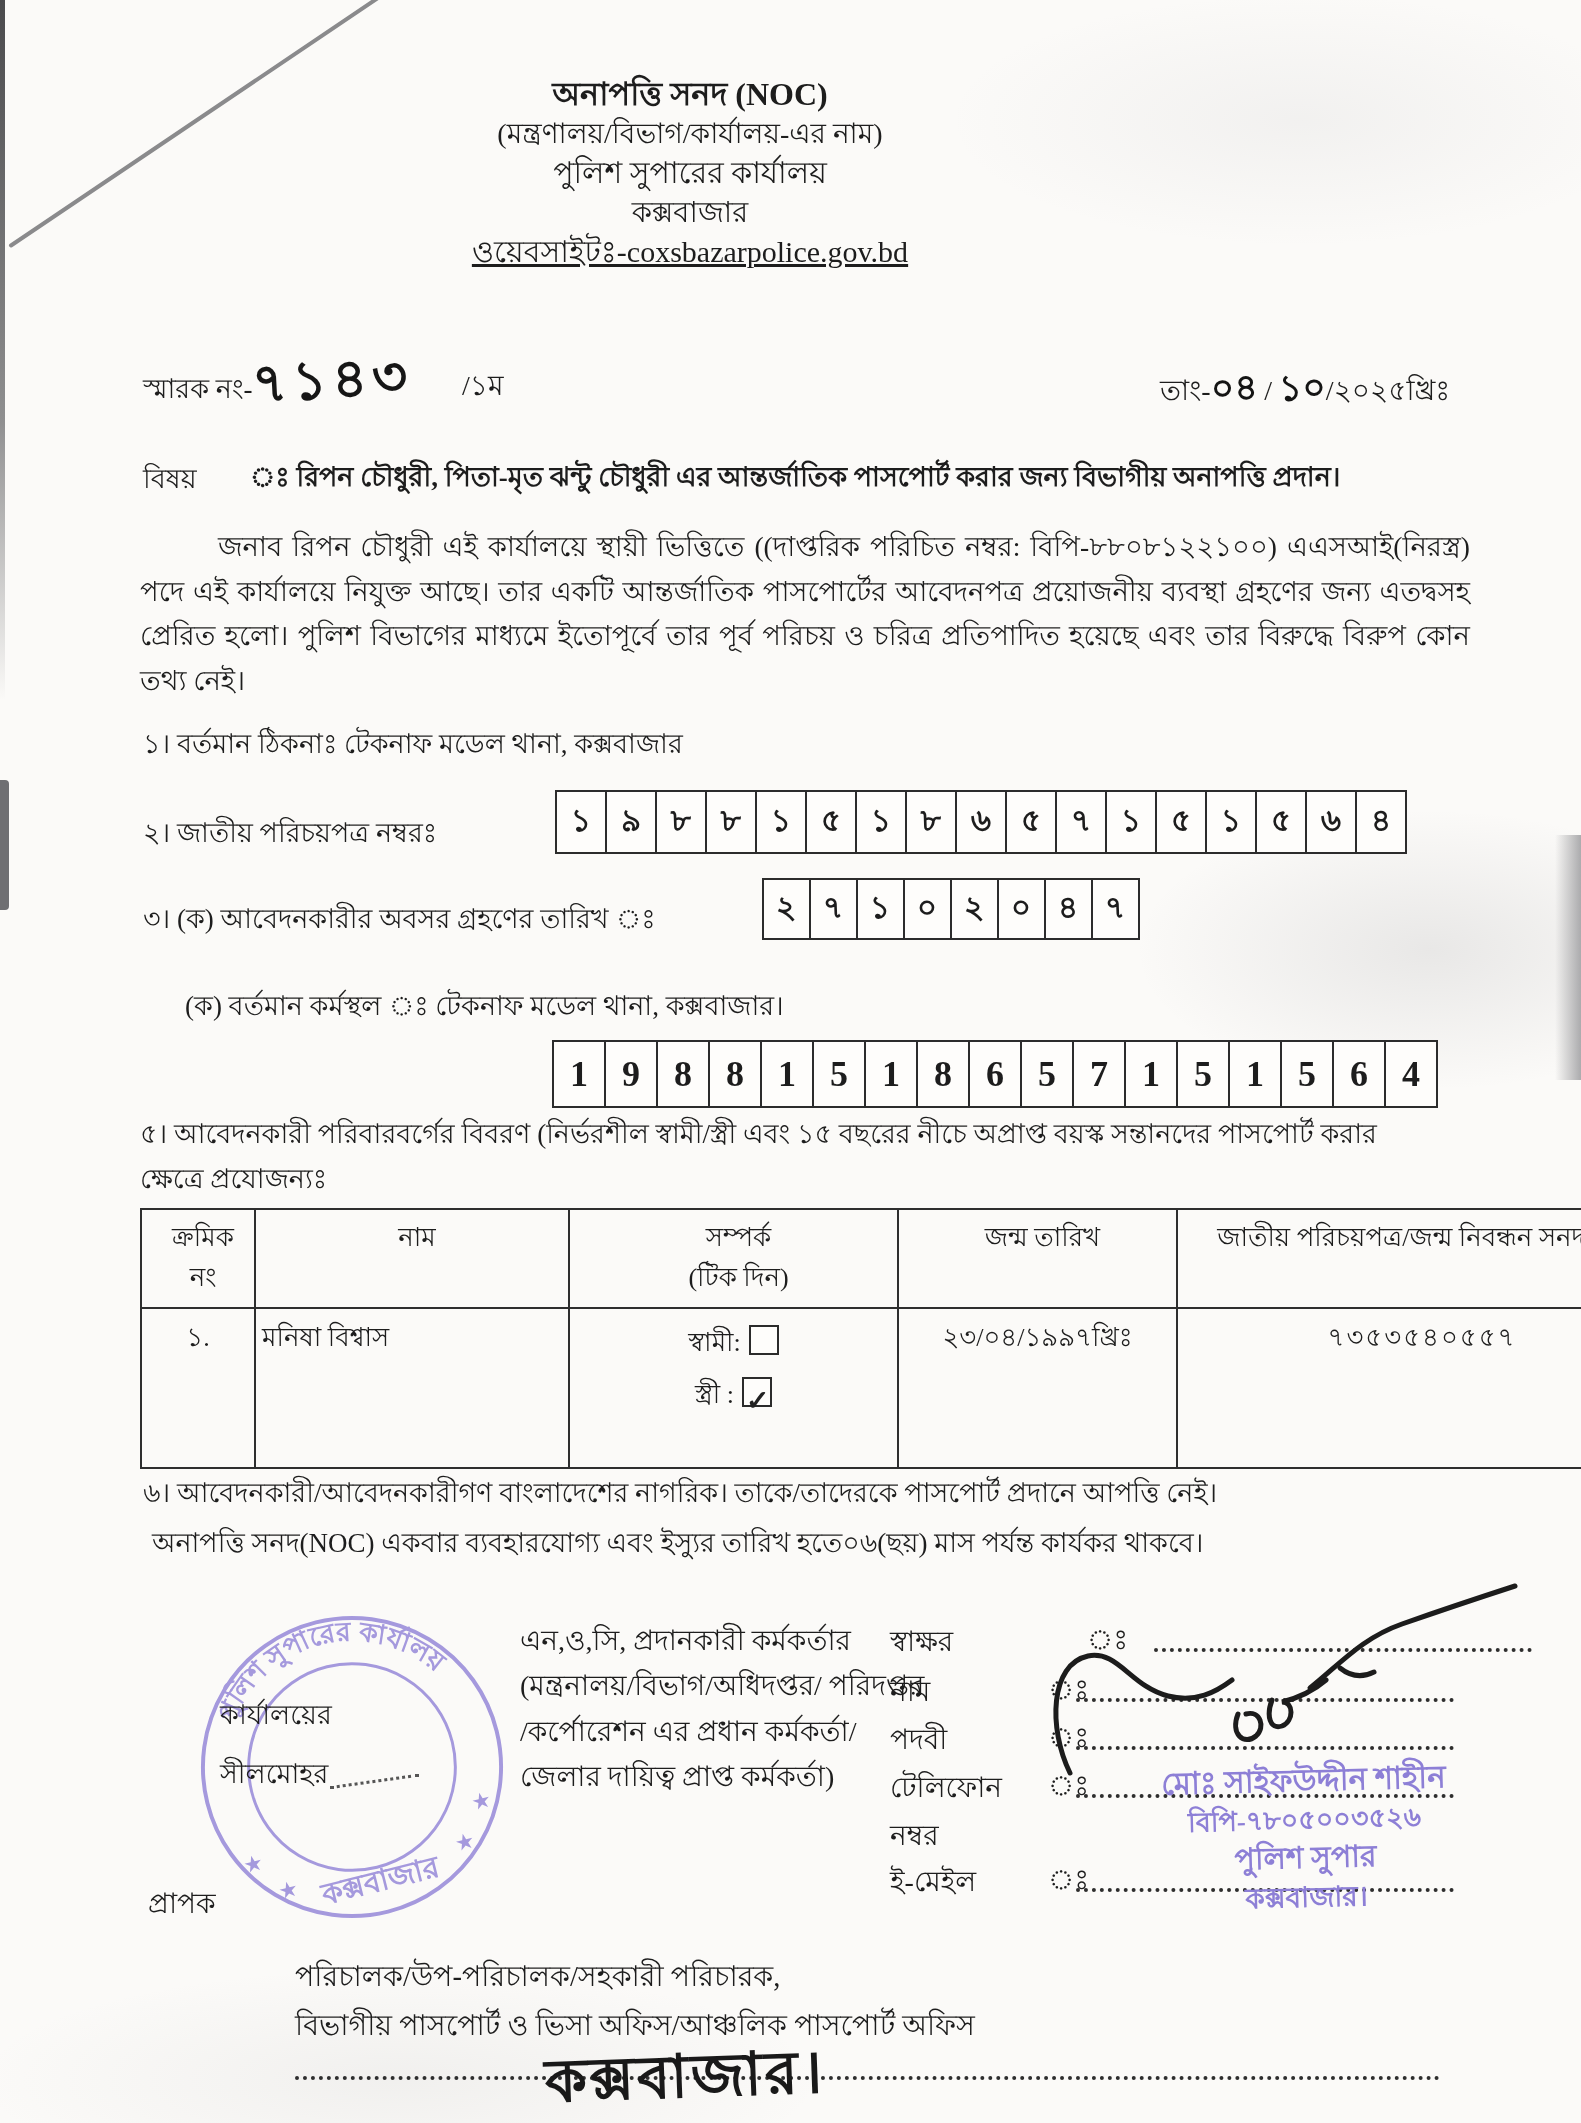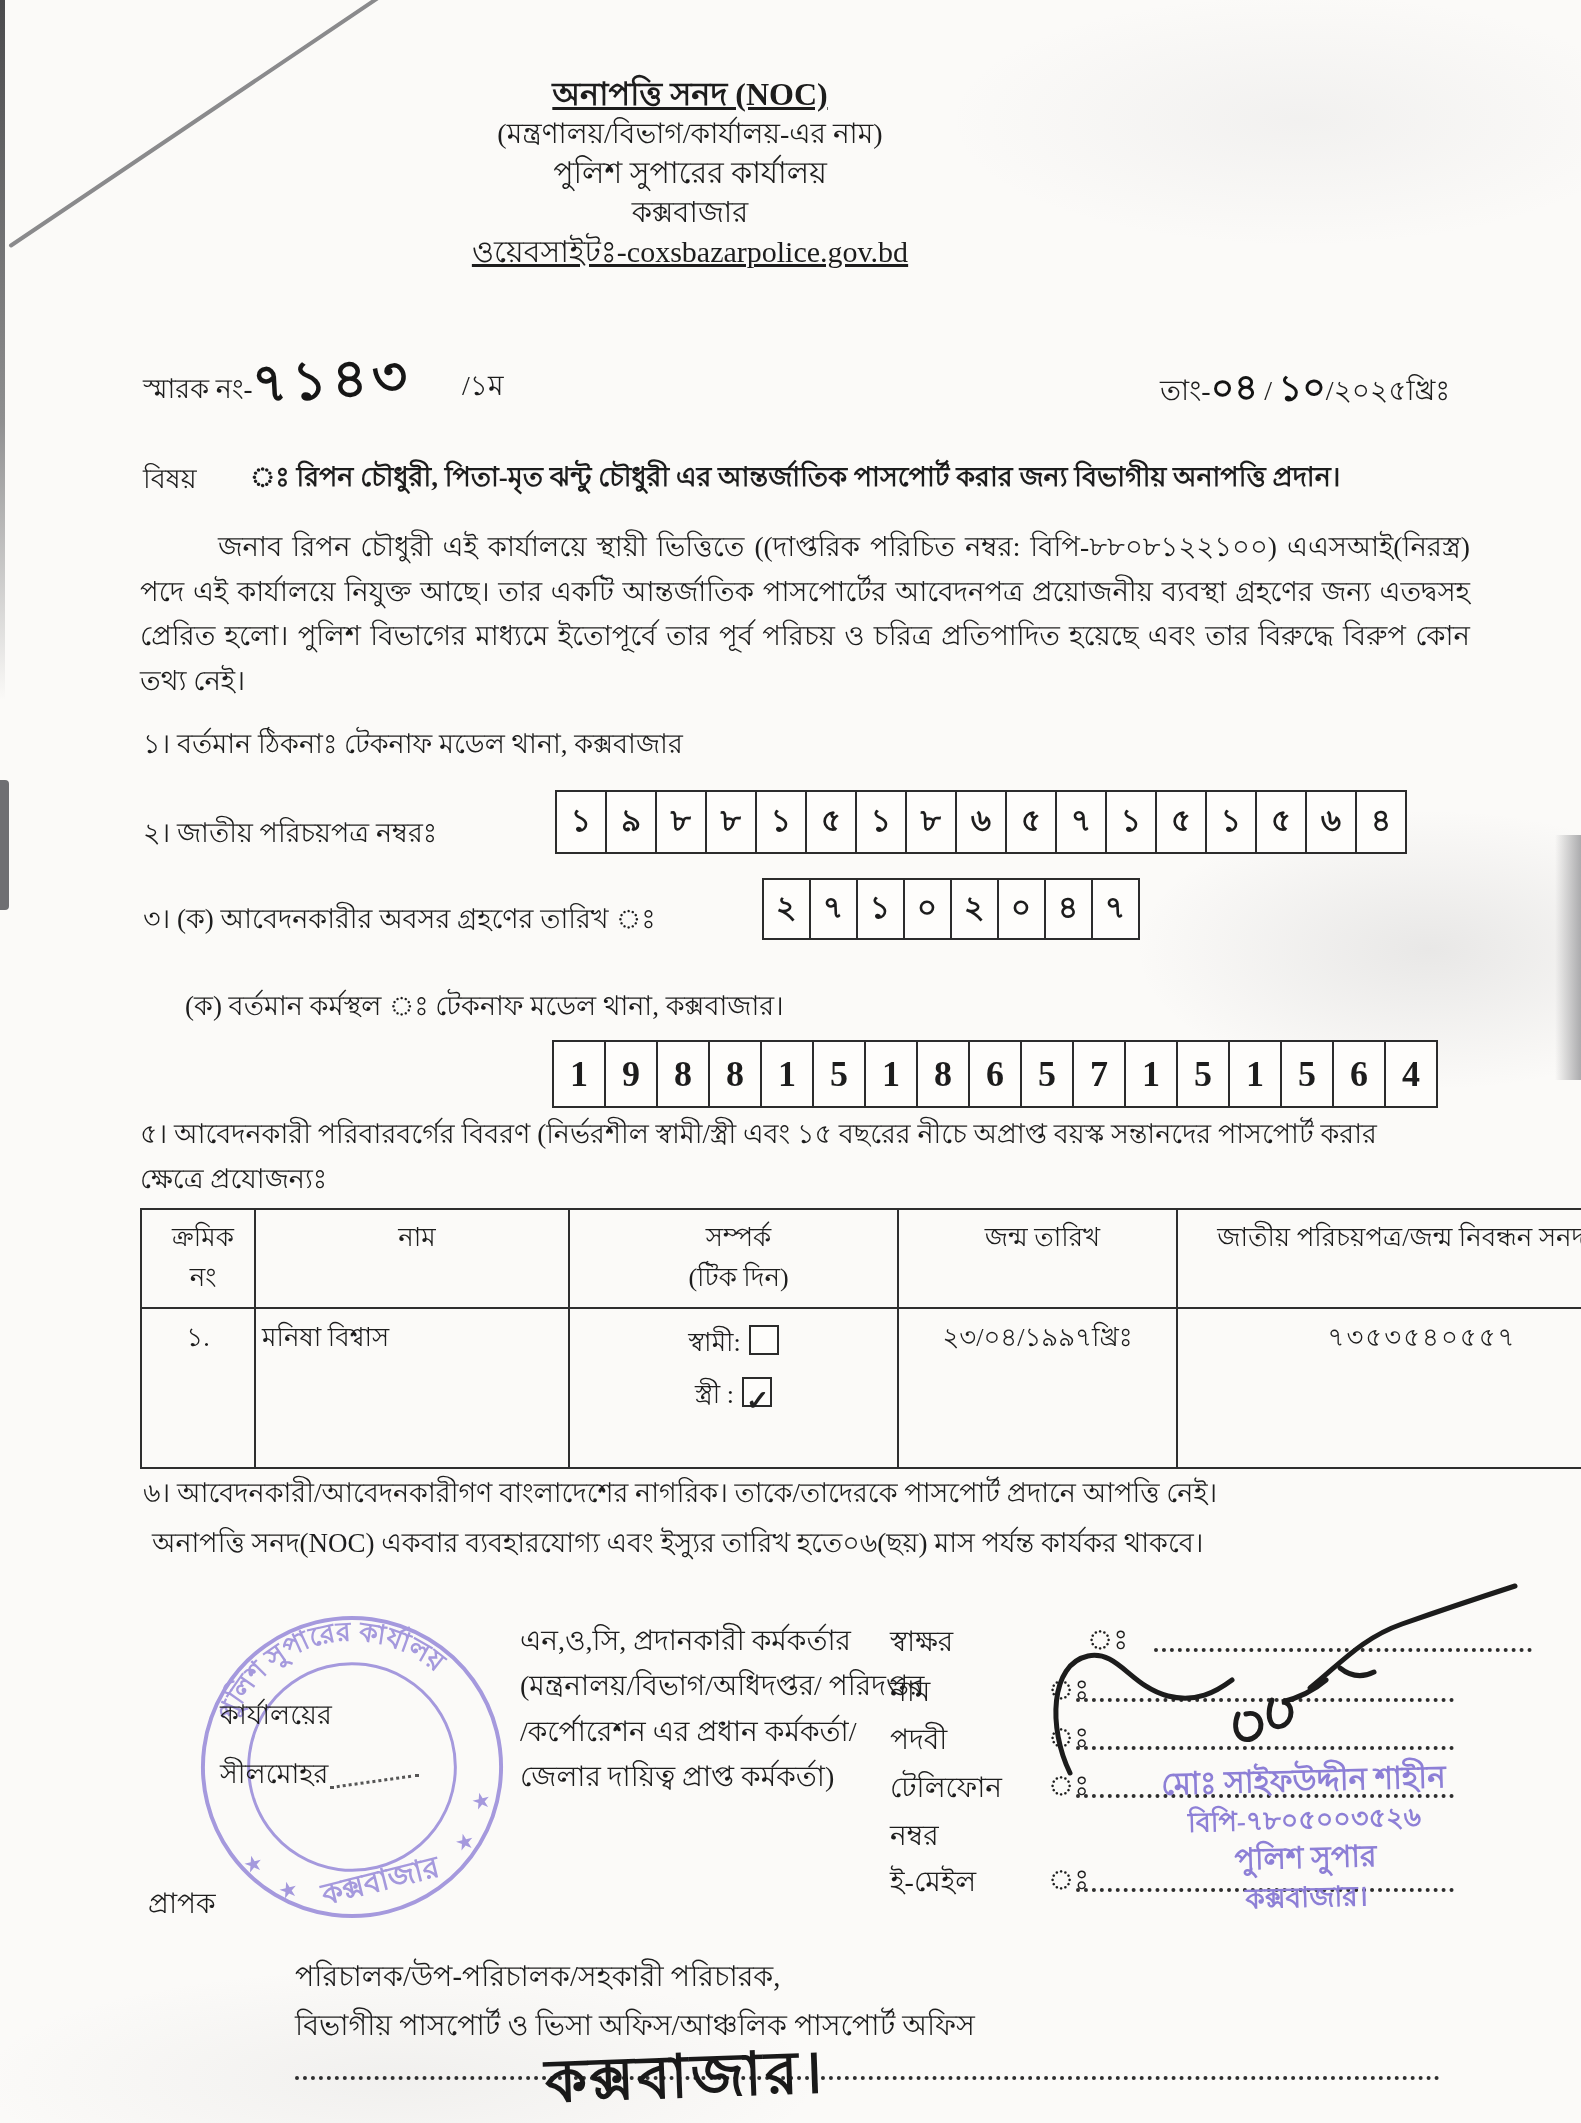--- a/index.html
+++ b/index.html
@@ -12,21 +12,21 @@
       #fbfaf8;}
   .abs{position:absolute;}
   
   .fold-line{position:absolute;left:-30px;top:116px;width:460px;height:4px;background:#8a8a8c;transform:rotate(-34deg);border-radius:2px;}
   .edge-left{position:absolute;left:0;top:0;width:5px;height:700px;background:linear-gradient(#4a4a4c,#8f8f90 60%,rgba(140,140,140,0));}
   .edge-left2{position:absolute;left:0;top:780px;width:9px;height:130px;background:#6f6f72;border-radius:0 4px 4px 0;}
   .edge-right{position:absolute;right:0;top:835px;width:26px;height:245px;background:linear-gradient(to left,#ababad,rgba(170,170,170,0));}
   
   .hdr{left:140px;top:78px;width:1100px;text-align:center;line-height:1.0;}
   .hdr div{margin-bottom:10px;}
-  .hdr-title{font-size:32px;font-weight:bold;text-decoration:underline;}
+  .hdr-title{font-size:32px;font-weight:bold;}
   .hdr-sub{font-size:28px;}
   .hdr-office{font-size:30px;}
   .hdr-dist{font-size:29px;}
   .hdr-web{font-size:30px;text-decoration:underline;}
   
   .memo-label{left:143px;top:368px;font-size:27px;}
   .memo-num{left:252px;top:338px;font-size:54px;font-weight:bold;transform:rotate(-3deg);letter-spacing:5px;color:#161616;}
   .memo-suffix{left:462px;top:364px;font-size:28px;}
   .date-line{left:1160px;top:360px;font-size:28px;white-space:nowrap;}
   .hw{font-weight:bold;color:#141414;}

